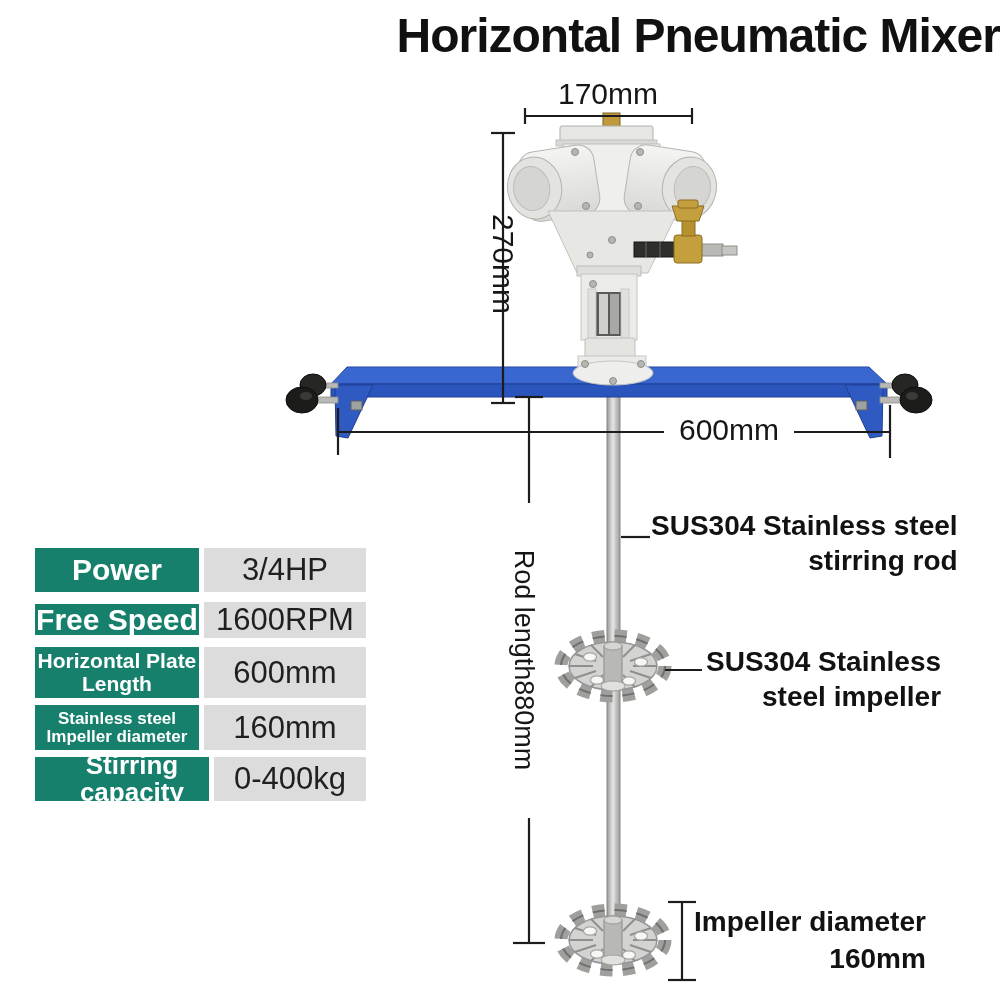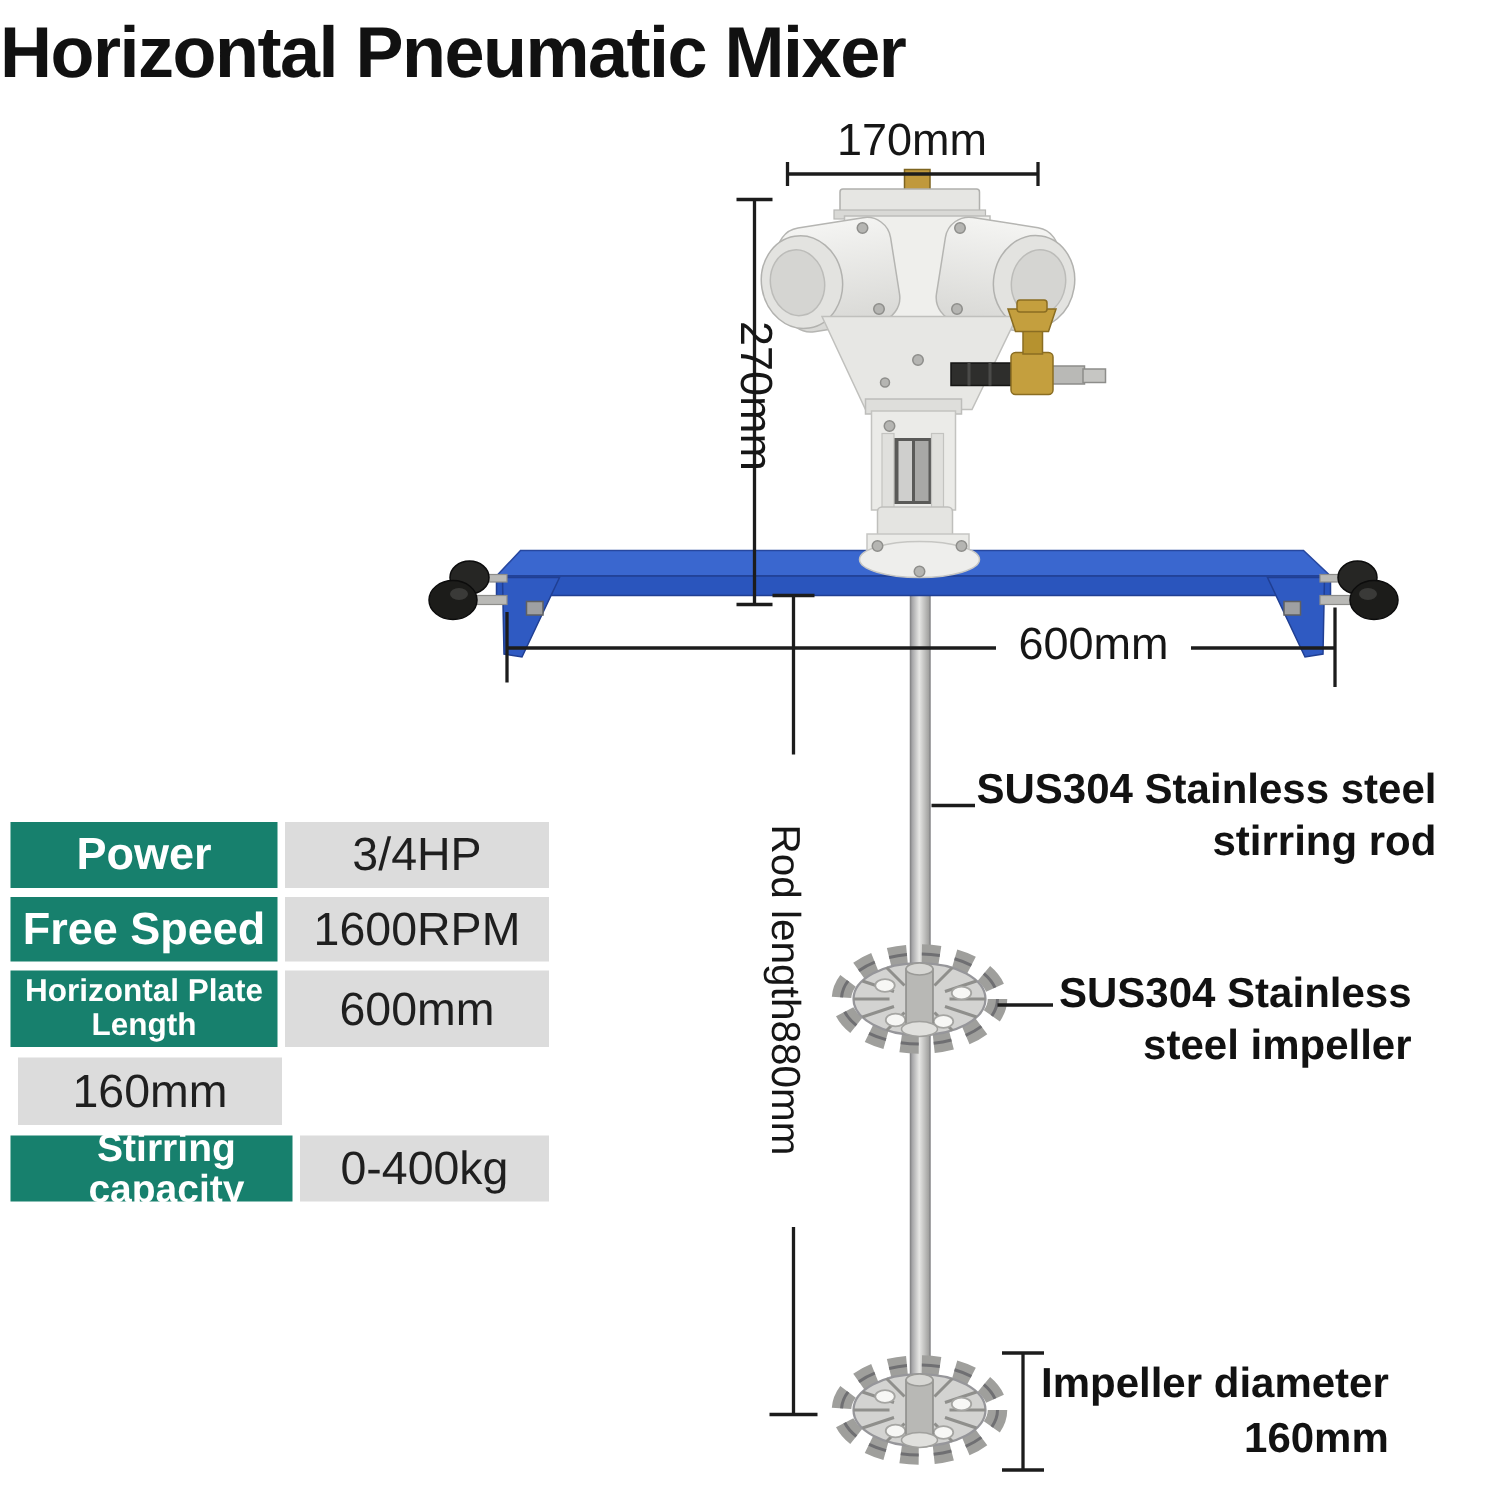--- a/index.html
+++ b/index.html
@@ -3,21 +3,21 @@
 <meta charset="utf-8">
 <style>
   html,body{margin:0;padding:0;}
   body{
     width:1000px;height:1000px;position:relative;background:#ffffff;
     font-family:"Liberation Sans", sans-serif;color:#141414;overflow:hidden;
   }
   #machine-svg{position:absolute;left:0;top:0;width:1000px;height:1000px;}
 
   .page-title{
-    position:absolute;left:0;right:0;top:8px;text-align:left;
+    position:absolute;left:0;right:0;top:8px;text-align:right;
     font-size:48px;font-weight:bold;letter-spacing:-1px;color:#111;
   }
 
   .dim{
     position:absolute;font-size:30px;color:#161616;white-space:nowrap;
   }
   .dim.d170{left:608px;top:77px;transform:translateX(-50%);}
   .dim.d270{left:503px;top:264px;transform:translate(-50%,-50%) rotate(90deg);}
   .dim.d600{left:729px;top:430px;transform:translate(-50%,-50%);}
   .dim.rodlen{
@@ -28,32 +28,32 @@
   .lbl{
     position:absolute;font-size:28px;font-weight:600;line-height:35px;
     color:#121212;white-space:nowrap;text-align:right;
   }
   .lbl.stir{left:651px;top:508px;}
   .lbl.imp{left:706px;top:644px;}
   .lbl.impdia{left:694px;top:903px;line-height:37px;}
   .lbl span{display:block;}
 
   .spec-table{position:absolute;left:7px;top:548px;width:359px;}
-  .spec-row{display:flex;align-items:stretch;}
+  .spec-row{display:flex;align-items:stretch;margin-left:28px;}
   .spec-label{
     width:178px;background:#17806d;color:#ffffff;display:flex;
     align-items:center;justify-content:center;text-align:center;
     font-weight:bold;font-size:30px;line-height:1.05;
   }
   .spec-value{
     width:176px;margin-left:5px;background:#dcdcdc;color:#1f1f1f;
     display:flex;align-items:center;justify-content:center;font-size:31px;
   }
   .r1{height:44px;}
-  .r2{height:43px;margin-top:6px;}
+  .r2{height:43px;margin-top:6px;align-items:center;}
   .r3{height:51px;margin-top:6px;}
   .r4{height:44px;margin-top:9px;}
   .r5{height:45px;margin-top:7px;}
   .r6{height:44px;margin-top:7px;}
   .fs-md{font-size:21px;}
   .fs-sm{font-size:17px;}
   .fs-cap{font-size:26px;padding-left:20px;}
 </style>
 </head>
 <body>
@@ -247,19 +247,20 @@
   </div>
   <div class="spec-row r2">
     <div class="spec-label">Free Speed</div>
     <div class="spec-value">1600RPM</div>
   </div>
   <div class="spec-row r3">
     <div class="spec-label fs-md">Horizontal Plate Length</div>
     <div class="spec-value">600mm</div>
   </div>
   <div class="spec-row r5">
+    <div class="spec-label fs-sm">Stainless steel Impeller diameter</div>
     <div class="spec-value">160mm</div>
   </div>
   <div class="spec-row r6">
     <div class="spec-label fs-cap">Stirring capacity</div>
     <div class="spec-value">0-400kg</div>
   </div>
 </div>
 
 </body></html>

